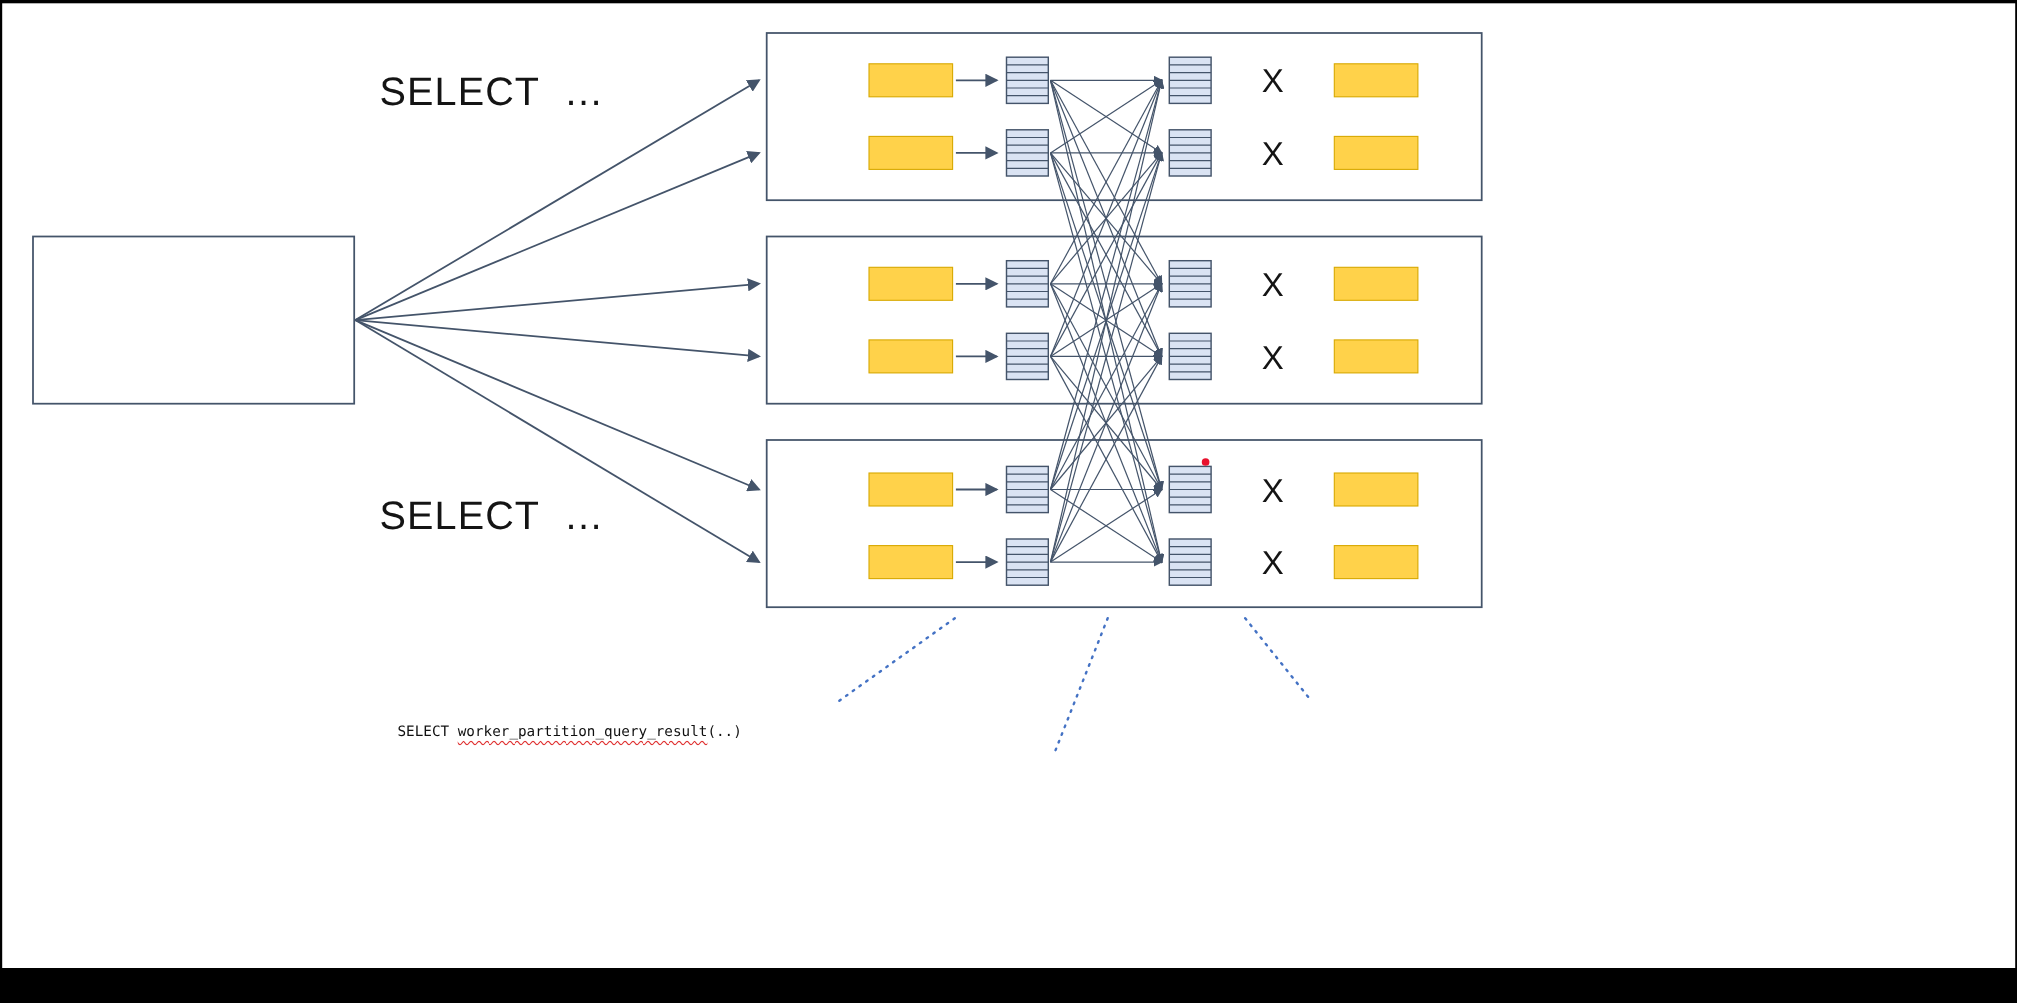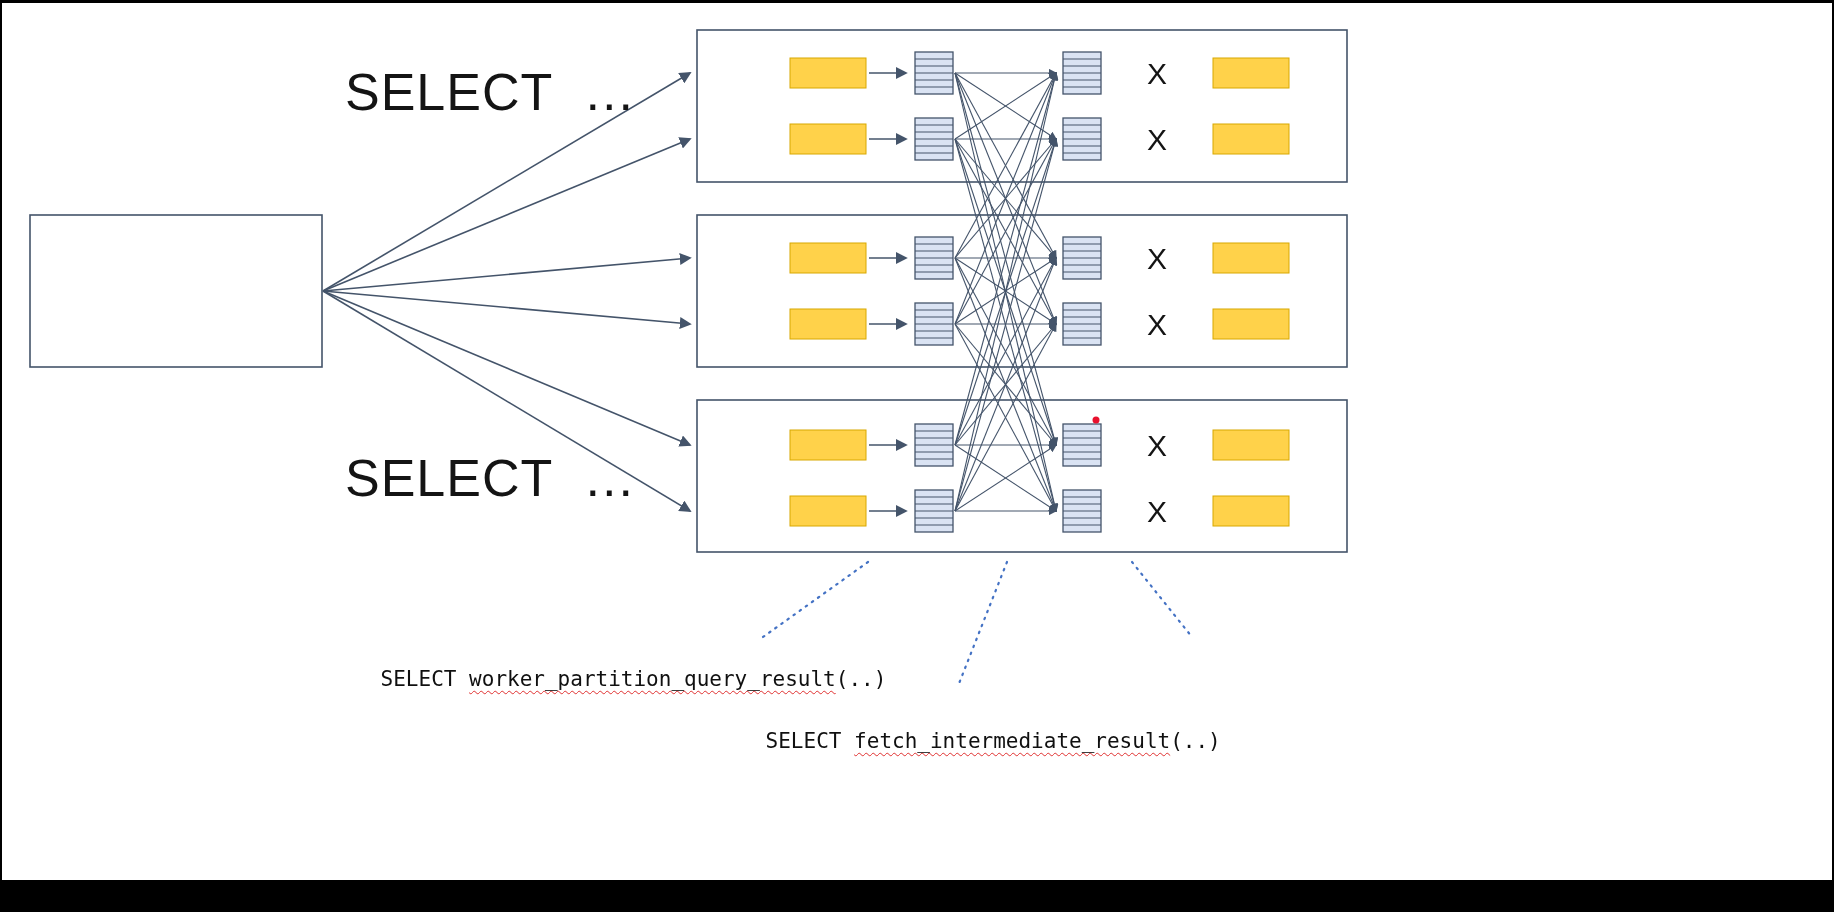--- a/index.html
+++ b/index.html
@@ -9,23 +9,23 @@
 
   .outline-box { fill: #ffffff; stroke: var(--diagram_stroke); stroke-width: 1.6; }
   .ynode { fill: var(--node_yellow); stroke: var(--node_yellow_stroke); stroke-width: 1; }
   .flow { stroke: var(--diagram_stroke); stroke-width: 1.6; }
   #mesh line { stroke: var(--diagram_stroke); stroke-width: 1.1; }
   #fan line { stroke: var(--diagram_stroke); stroke-width: 1.6; }
   .xmark { font-family: "Liberation Sans", sans-serif; font-size: 30px; font-weight: 500;
            fill: #141414; text-anchor: middle; }
   .leader { stroke: var(--leader_blue); stroke-width: 2.2; stroke-dasharray: 1.5 6; stroke-linecap: round; }
 
-  .select-label { position: absolute; font-size: 52px; color: #141414; white-space: pre; letter-spacing: 1px; }
+  .select-label { position: absolute; font-size: 36px; color: #141414; white-space: pre; letter-spacing: 1px; }
   .ann { position: absolute; font-family: "DejaVu Sans Mono", "Liberation Mono", monospace;
-         font-size: 21px; color: #101010; white-space: pre; }
+         font-size: 13px; color: #101010; white-space: pre; }
   .squiggle { text-decoration-line: underline; text-decoration-style: wavy;
               text-decoration-color: var(--squiggle_red); text-decoration-thickness: 1px;
               text-underline-offset: 4px; }
 
   .frame { position: absolute; inset: 0; border-top: 3px solid #000;
            border-left: 2px solid #000; border-right: 2px solid #000; pointer-events: none; }
   .bottom-bar { position: absolute; left: 0; bottom: 0; width: 100%; height: 32px; background: #000; }
 </style>
 </head>
 <body>
@@ -147,19 +147,16 @@
     <line x1="1007" y1="562" x2="958" y2="686" class="leader"></line>
     <line x1="1132" y1="562" x2="1192" y2="637" class="leader"></line>
   </svg>
 
   <div class="select-label" style="left:345px; top:62px">SELECT  …</div>
   <div class="select-label" style="left:345px; top:448px">SELECT  …</div>
 
   <div class="ann" style="left:330px; top:643px">
     <span>SELECT </span><span class="squiggle">worker_partition_query_result</span><span>(..)</span>
   </div>
-  <div class="ann" style="left:715px; top:705px">
-    <span>SELECT </span><span class="squiggle">fetch_intermediate_result</span><span>(..)</span>
-  </div>
 
   <div class="frame"></div>
   <div class="bottom-bar"></div>
 </div>
 
 </body></html>

